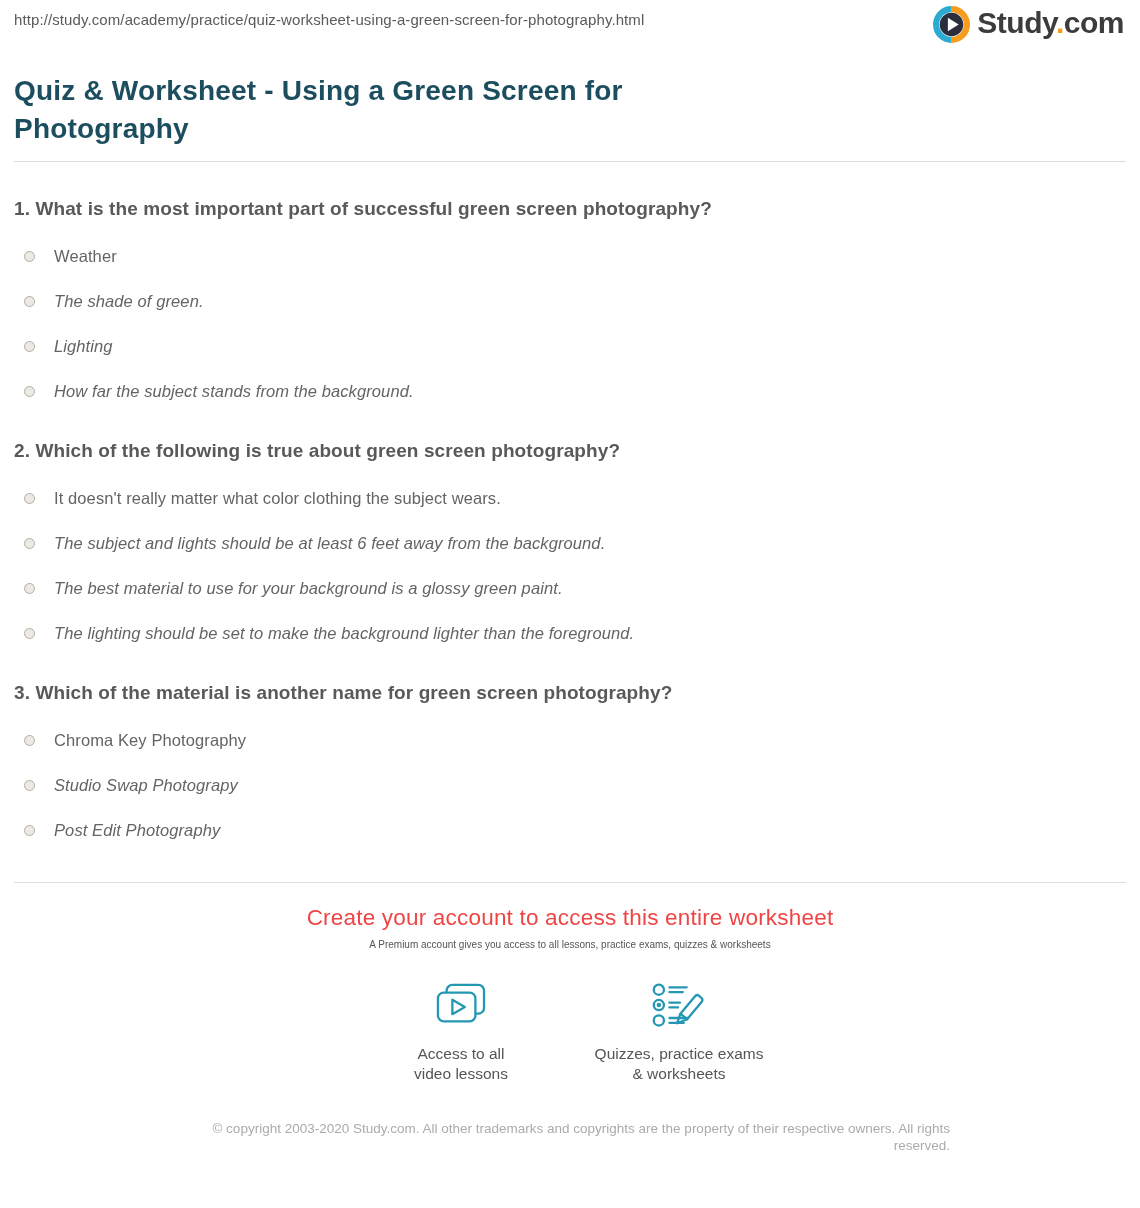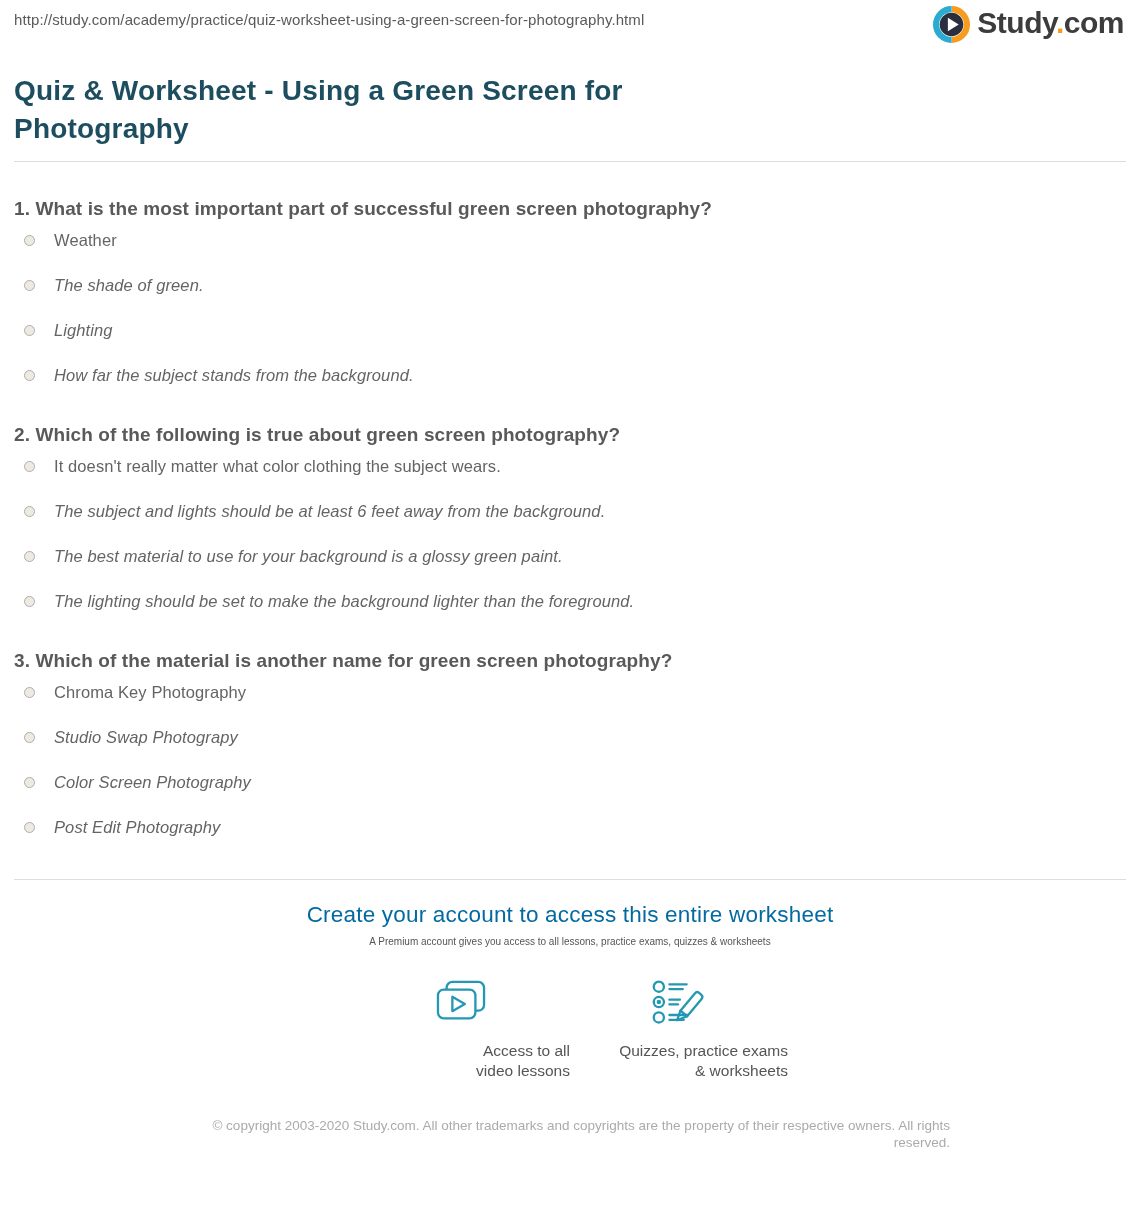--- a/index.html
+++ b/index.html
@@ -50,36 +50,36 @@
     min-height: 18px;
   }
   .radio {
     width: 11px; height: 11px; flex: 0 0 11px;
     border-radius: 50%;
     border: 1px solid #b2ada5;
     background: #edeae4;
     margin-right: 19px;
   }
   .option-label { font-size: 16.5px; color: #646464; letter-spacing: 0.1px; }
-  .question .option-row { margin-top: 11px; }
+  .question .option-row { margin-top: 27px; }
   .question .option-row + .option-row { margin-top: 26px; font-style: italic; }
 
   
   .cta { text-align: center; margin-top: 22px; }
   .cta-heading {
-    font-size: 22.5px; color: #0369a1; font-weight: 400;
+    font-size: 22.5px; color: #ef4444; font-weight: 400;
     letter-spacing: 0.2px; cursor: pointer; display: inline-block;
   }
   .cta-sub { font-size: 10px; color: #555; margin-top: 8px; }
 
   .features {
     display: flex; justify-content: center;
     margin-top: 32px;
   }
-  .feature { width: 218px; text-align: right; }
+  .feature { width: 218px; text-align: center; }
   .feature-icon { height: 48px; display: flex; justify-content: center; align-items: center; }
   .feature-label { margin-top: 14px; font-size: 15.5px; color: #555; line-height: 20px; }
 
   .ticon { stroke: #2497b3; fill: none; stroke-width: 2.4; stroke-linejoin: round; stroke-linecap: round; }
   .ticon-fill { fill: #2497b3; stroke: none; }
   .ticon-white { fill: #ffffff; }
 
   
   .footer {
     margin: 36px auto 0 auto;
@@ -149,24 +149,20 @@
 
 <div class="question" style="margin-top:39px;">
   <div class="question-heading"><span>3.</span><span> Which of the material is another name for green screen photography?</span></div>
   <div class="option-row">
     <span class="radio"></span>
     <span class="option-label">Chroma Key Photography</span>
   </div>
   <div class="option-row">
     <span class="radio"></span>
     <span class="option-label">Studio Swap Photograpy</span>
-  </div>
-  <div class="option-row">
-    <span class="radio"></span>
-    <span class="option-label">Color Screen Photography</span>
   </div>
   <div class="option-row">
     <span class="radio"></span>
     <span class="option-label">Post Edit Photography</span>
   </div>
 </div>
 
 <hr class="rule" style="margin-top:42px;">
 
 <div class="cta">

